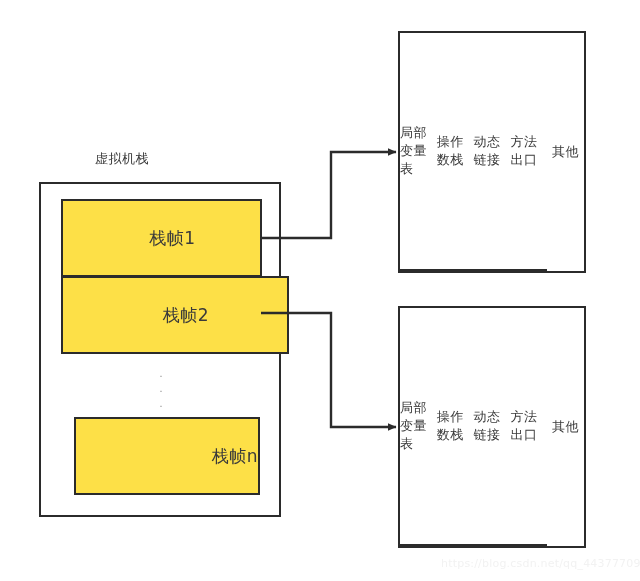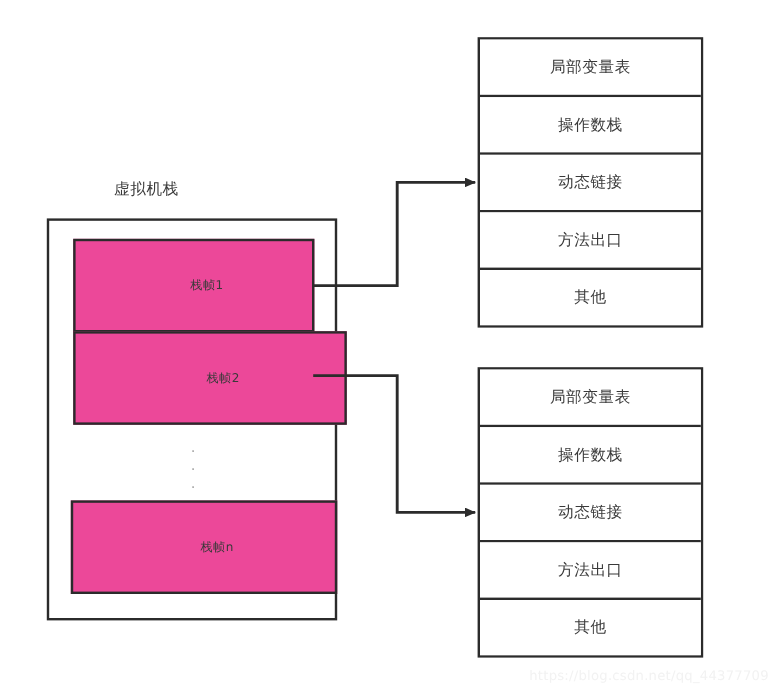--- a/index.html
+++ b/index.html
@@ -48,32 +48,32 @@
   #vm-stack-outer {
     left: 39px;
     top: 182px;
     width: 242px;
     height: 335px;
   }
   .frame-box {
     position: absolute;
     box-sizing: border-box;
     border: 2px solid #2b2b2b;
-    background: #ec4899;
+    background: #fde047;
     display: flex;
     align-items: center;
     justify-content: center;
-    font-size: 10px;
+    font-size: 17px;
     color: #3a3a3a;
     letter-spacing: 0.5px;
     padding-left: 22px;
   }
   #frame-1 { left: 61px; top: 199px;  width: 201px; height: 78px; }
   #frame-2 { left: 61px; top: 276px;  width: 228px; height: 78px; }
-  #frame-n { left: 59px; top: 417px;  width: 222px; height: 78px; }
+  #frame-n { left: 74px; top: 417px;  width: 186px; height: 78px; justify-content: flex-end; }
 
   #frames-ellipsis {
     position: absolute;
     left: 141px;
     top: 366px;
     width: 40px;
     text-align: center;
     font-size: 11px;
     line-height: 15px;
     color: #9a9a9a;
@@ -81,21 +81,21 @@
   }
   #frames-ellipsis span { display: block; }
 
   
   .detail-box {
     position: absolute;
     box-sizing: border-box;
     border: 2px solid #2b2b2b;
     background: #ffffff;
     display: flex;
-    flex-direction: column;
+    flex-direction: row;
   }
   #detail-box-top    { left: 398px; top: 31px;  width: 188px; height: 242px; }
   #detail-box-bottom { left: 398px; top: 306px; width: 188px; height: 242px; }
 
   .detail-row {
     box-sizing: border-box;
     flex: 1 1 0;
     display: flex;
     align-items: center;
     justify-content: center;

